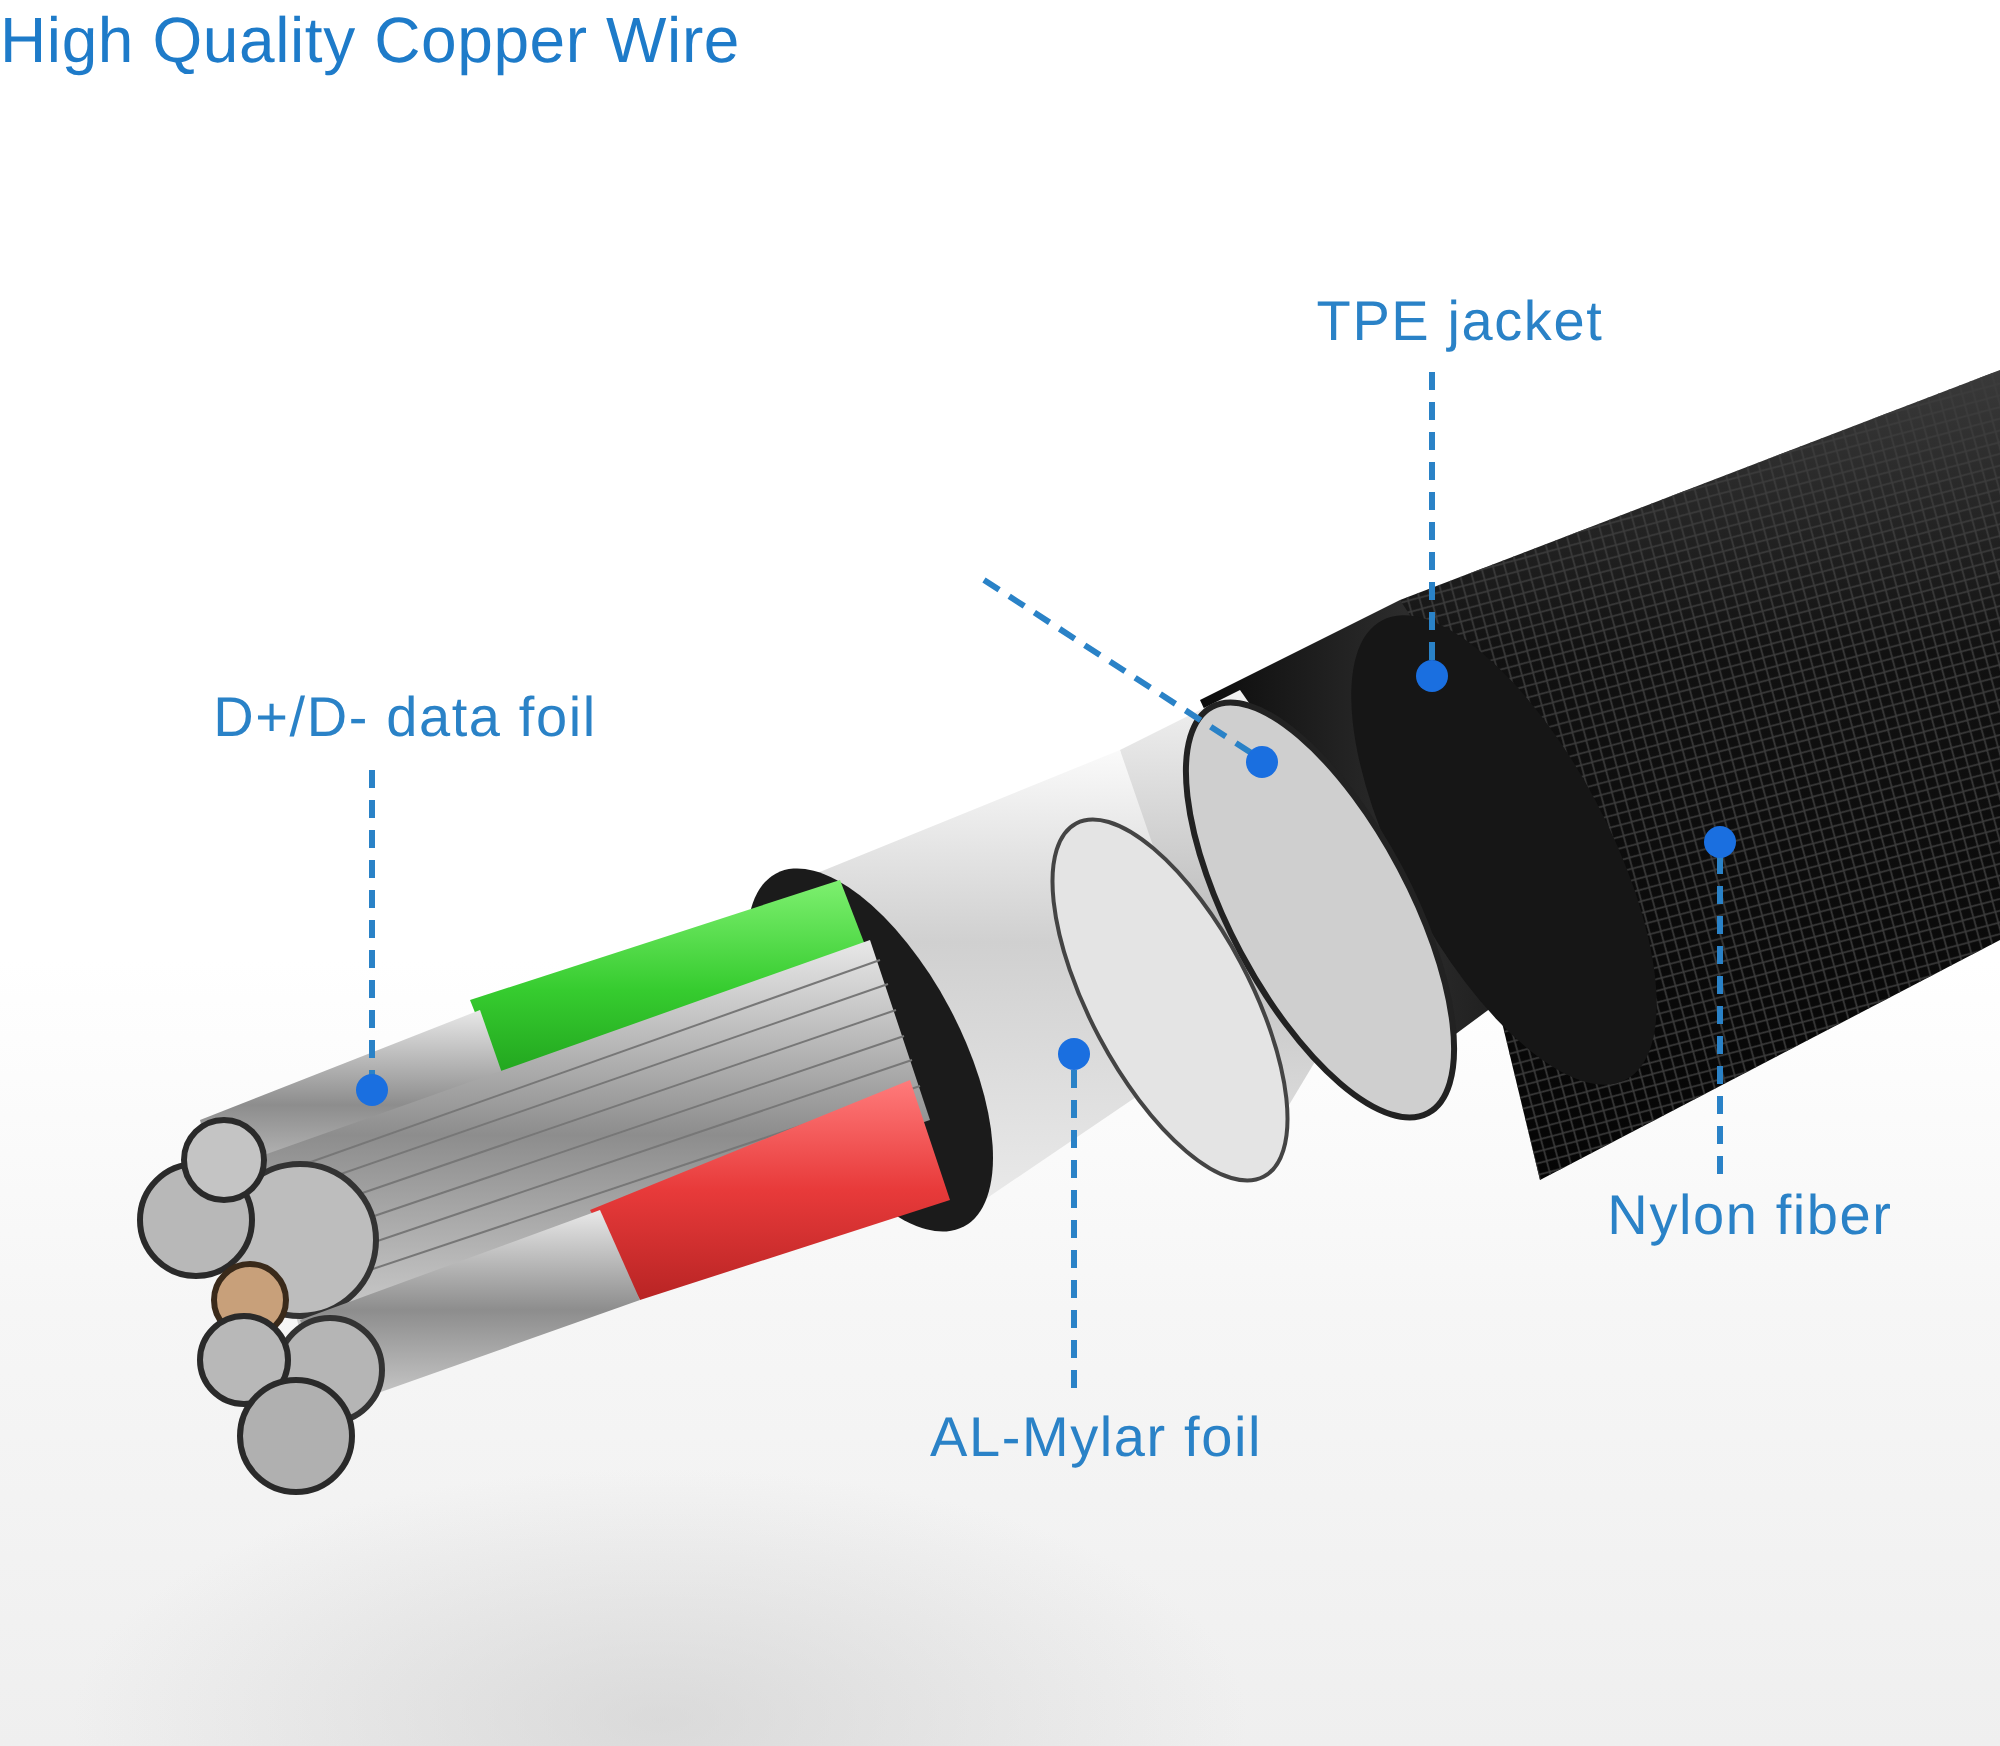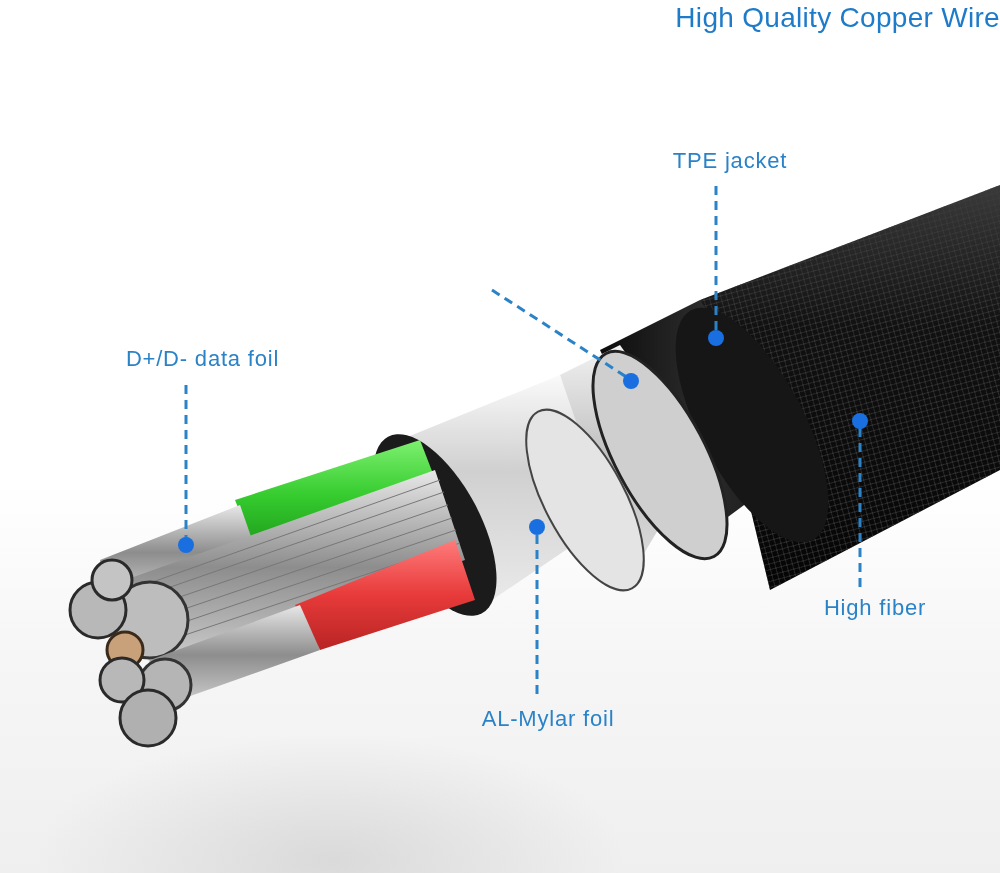--- a/index.html
+++ b/index.html
@@ -1,22 +1,22 @@
 <!DOCTYPE html>
 <html><head>
 <meta charset="utf-8">
 <style>
   html,body{margin:0;padding:0;}
   body{width:1000px;height:873px;overflow:hidden;font-family:"Liberation Sans",sans-serif;}
   .canvas{position:relative;width:1000px;height:873px;
     background:linear-gradient(180deg,#ffffff 0%,#ffffff 55%,#f6f6f6 75%,#efefef 100%);}
   .shade{position:absolute;left:0;top:560px;width:1000px;height:313px;
     background:radial-gradient(ellipse 420px 180px at 330px 300px,rgba(200,200,200,.55),rgba(255,255,255,0) 70%);}
-  .title{position:absolute;left:0;top:2px;width:1000px;text-align:right;color:#1e7bc9;font-size:28px;letter-spacing:0.3px;}
-  .label{position:absolute;color:#2a82c7;font-size:22px;letter-spacing:0.8px;line-height:42px;text-align:center;}
+  .title{position:absolute;left:0;top:2px;width:1000px;text-align:left;color:#1e7bc9;font-size:32px;letter-spacing:0.3px;}
+  .label{position:absolute;color:#2a82c7;font-size:28px;letter-spacing:0.8px;line-height:42px;text-align:center;}
   svg.art{position:absolute;left:0;top:0;}
 </style>
 </head>
 <body>
 
 <div class="canvas">
   <div class="shade"></div>
 
   <div class="title">High Quality Copper Wire</div>
 
@@ -131,18 +131,18 @@
     </g>
   </svg>
 
   <div class="label" style="left:650px;top:140px;width:160px;">
     <div>TPE jacket</div>
   </div>
   <div class="label" style="left:105px;top:338px;width:195px;">
     <div>D+/D- data foil</div>
   </div>
   <div class="label" style="left:785px;top:587px;width:180px;">
-    <div>High fiber</div>
+    <div>Nylon fiber</div>
   </div>
   <div class="label" style="left:458px;top:698px;width:180px;text-align:center;">
     <div>AL-Mylar foil</div>
   </div>
 </div>
 
 </body></html>

